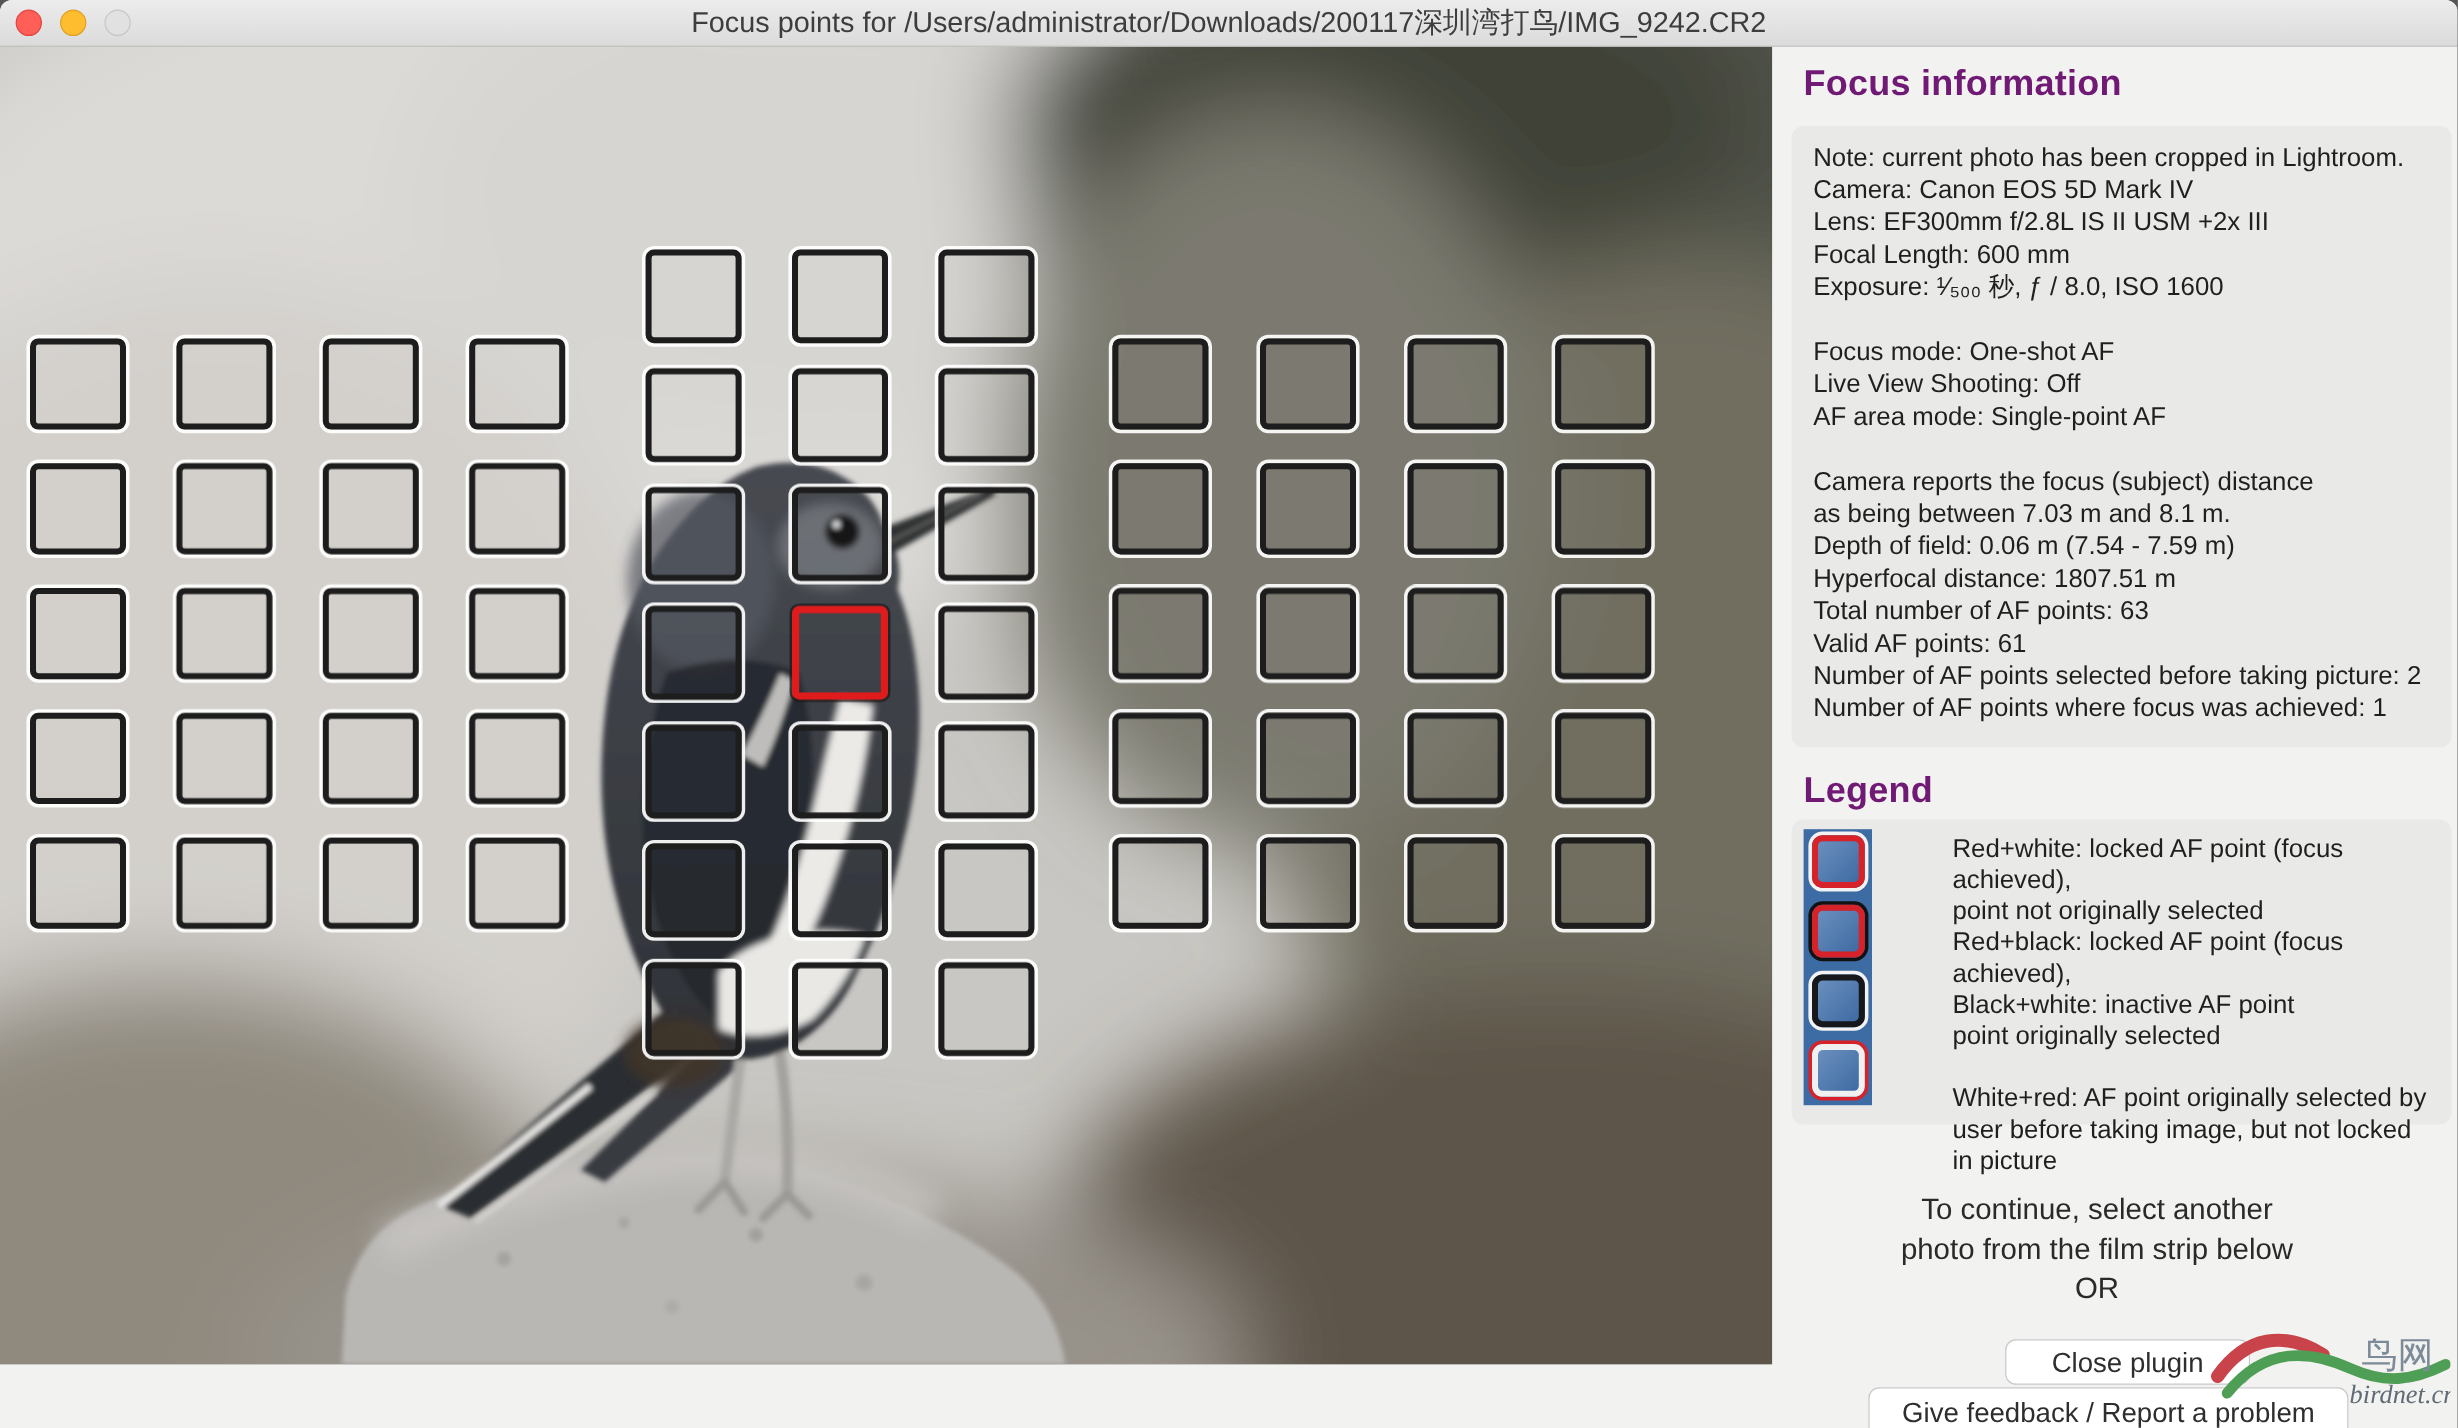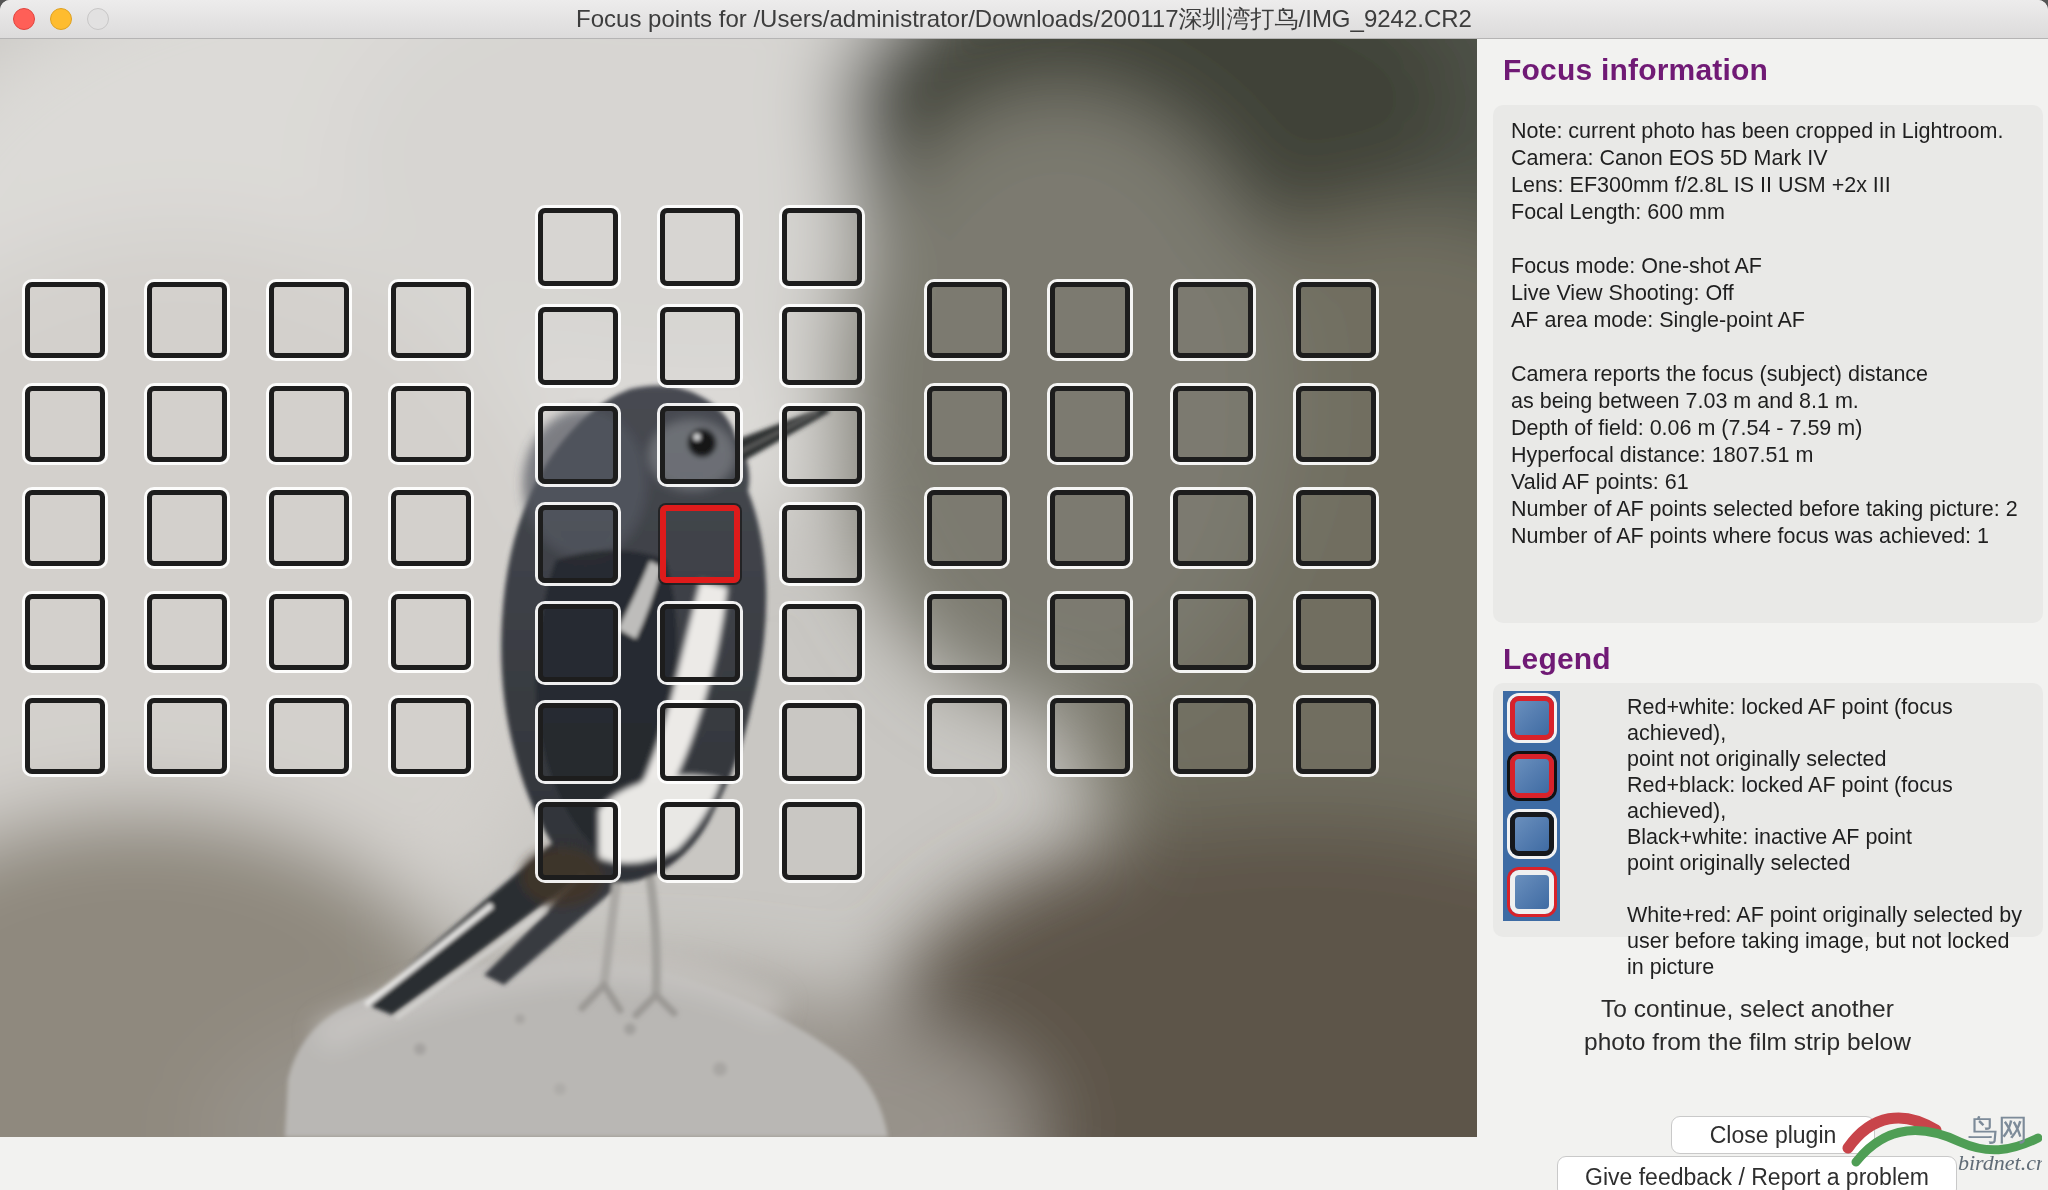--- a/index.html
+++ b/index.html
@@ -241,29 +241,31 @@
       <div class="af-point" style="left: 1296px; top: 659px; width: 80px; height: 76px;"></div>
     </div>
 
   <div class="panel">
     <h2 class="focus-heading">Focus information</h2>
     <div class="info-box">
         <div class="info-line">Note: current photo has been cropped in Lightroom.</div>
         <div class="info-line">Camera: Canon EOS 5D Mark IV</div>
         <div class="info-line">Lens: EF300mm f/2.8L IS II USM +2x III</div>
         <div class="info-line">Focal Length: 600 mm</div>
+        <div class="info-line">Exposure: ¹⁄₅₀₀ 秒, ƒ / 8.0, ISO 1600</div>
         <div class="info-line blank"></div>
         <div class="info-line">Focus mode: One-shot AF</div>
         <div class="info-line">Live View Shooting: Off</div>
         <div class="info-line">AF area mode: Single-point AF</div>
         <div class="info-line blank"></div>
         <div class="info-line">Camera reports the focus (subject) distance</div>
         <div class="info-line">as being between 7.03 m and 8.1 m.</div>
         <div class="info-line">Depth of field: 0.06 m (7.54 - 7.59 m)</div>
         <div class="info-line">Hyperfocal distance: 1807.51 m</div>
+        <div class="info-line">Total number of AF points: 63</div>
         <div class="info-line">Valid AF points: 61</div>
         <div class="info-line">Number of AF points selected before taking picture: 2</div>
         <div class="info-line">Number of AF points where focus was achieved: 1</div>
       </div>
 
     <h2 class="legend-heading">Legend</h2>
     <div class="legend-box">
       <div class="swatch-strip">
           <div class="swatch sw-red-white"></div>
           <div class="swatch sw-red-black"></div>
@@ -279,20 +281,21 @@
           <div class="legend-line blank"></div>
           <div class="legend-line">White+red: AF point originally selected by</div>
           <div class="legend-line">user before taking image, but not locked</div>
           <div class="legend-line">in picture</div>
         </div>
     </div>
 
     <div class="continue-text">
       <div>To continue, select another</div>
       <div>photo from the film strip below</div>
+      <div>OR</div>
     </div>
 
     <div class="btn close-btn">Close plugin</div>
     <div class="btn feedback-btn">Give feedback / Report a problem</div>
 
     <div class="logo">
       <svg width="200" height="82" viewBox="0 0 200 82">
         <path d="M6,48 C30,14 62,10 94,30" stroke="#c8444a" stroke-width="11" fill="none" stroke-linecap="round"></path>
         <path d="M14,62 C46,22 84,26 118,42 C145,54 168,52 196,38" stroke="#4f9e55" stroke-width="9" fill="none" stroke-linecap="round"></path>
         <text x="126" y="40" font-family="Liberation Sans, sans-serif" font-size="30" fill="#7d8b99">鸟网</text>

